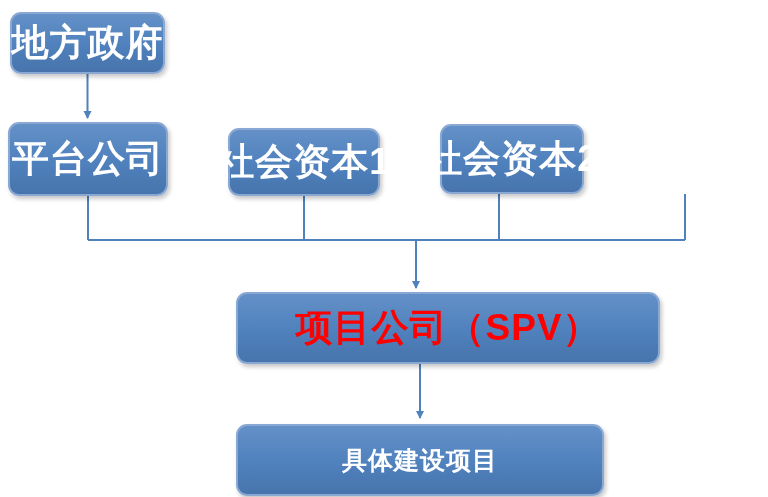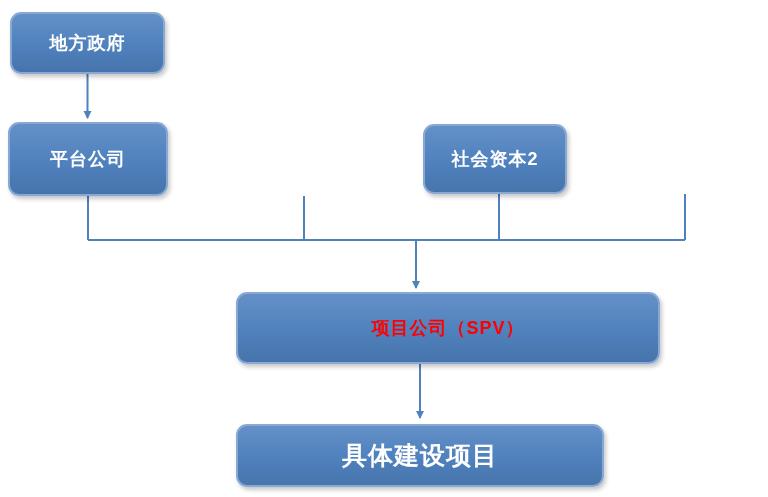--- a/index.html
+++ b/index.html
@@ -35,21 +35,21 @@
   }
   .arrowhead { fill: var(--connector); }
   .node {
     position: absolute;
     background: var(--node-fill);
     background: linear-gradient(180deg, #6490c7 0%, var(--node-fill) 55%, #4774ab 100%);
     border: 2px solid var(--node-border);
     border-radius: 11px;
     color: var(--node-text);
     font-weight: bold;
-    font-size: 18px;
+    font-size: 37px;
     letter-spacing: 1px;
     display: flex;
     align-items: center;
     justify-content: center;
     text-align: center;
     box-shadow: 2px 3px 4px rgba(0,0,0,0.22);
     white-space: nowrap;
   }
   .node.spv { color: var(--spv-text); }
 </style>
@@ -76,21 +76,22 @@
 
     <line x1="416" y1="240" x2="416" y2="288" marker-end="url(#arrow)"></line>
 
     <line x1="420" y1="364" x2="420" y2="418" marker-end="url(#arrow)"></line>
   </svg>
 
   <div class="node" style="left:10px; top:12px; width:155px; height:62px;">地方政府</div>
 
   <div class="node" style="left:8px; top:122px; width:160px; height:74px;">平台公司</div>
 
+  <div class="node" style="left:228px; top:128px; width:152px; height:68px;">社会资本1</div>
 
-  <div class="node" style="left:423px; top:124px; width:144px; height:70px;text-align:right;">社会资本2</div>
+  <div class="node" style="left:440px; top:124px; width:144px; height:70px;text-align:right;">社会资本2</div>
 
 
   <div class="node spv" style="left:236px; top:292px; width:424px; height:72px;">项目公司（SPV）</div>
 
-  <div class="node" style="left:236px; top:424px; width:368px; height:63px; font-size:25px;">具体建设项目</div>
+  <div class="node" style="left:236px; top:424px; width:368px; height:72px; font-size:25px;">具体建设项目</div>
 
 </div>
 
 </body></html>

